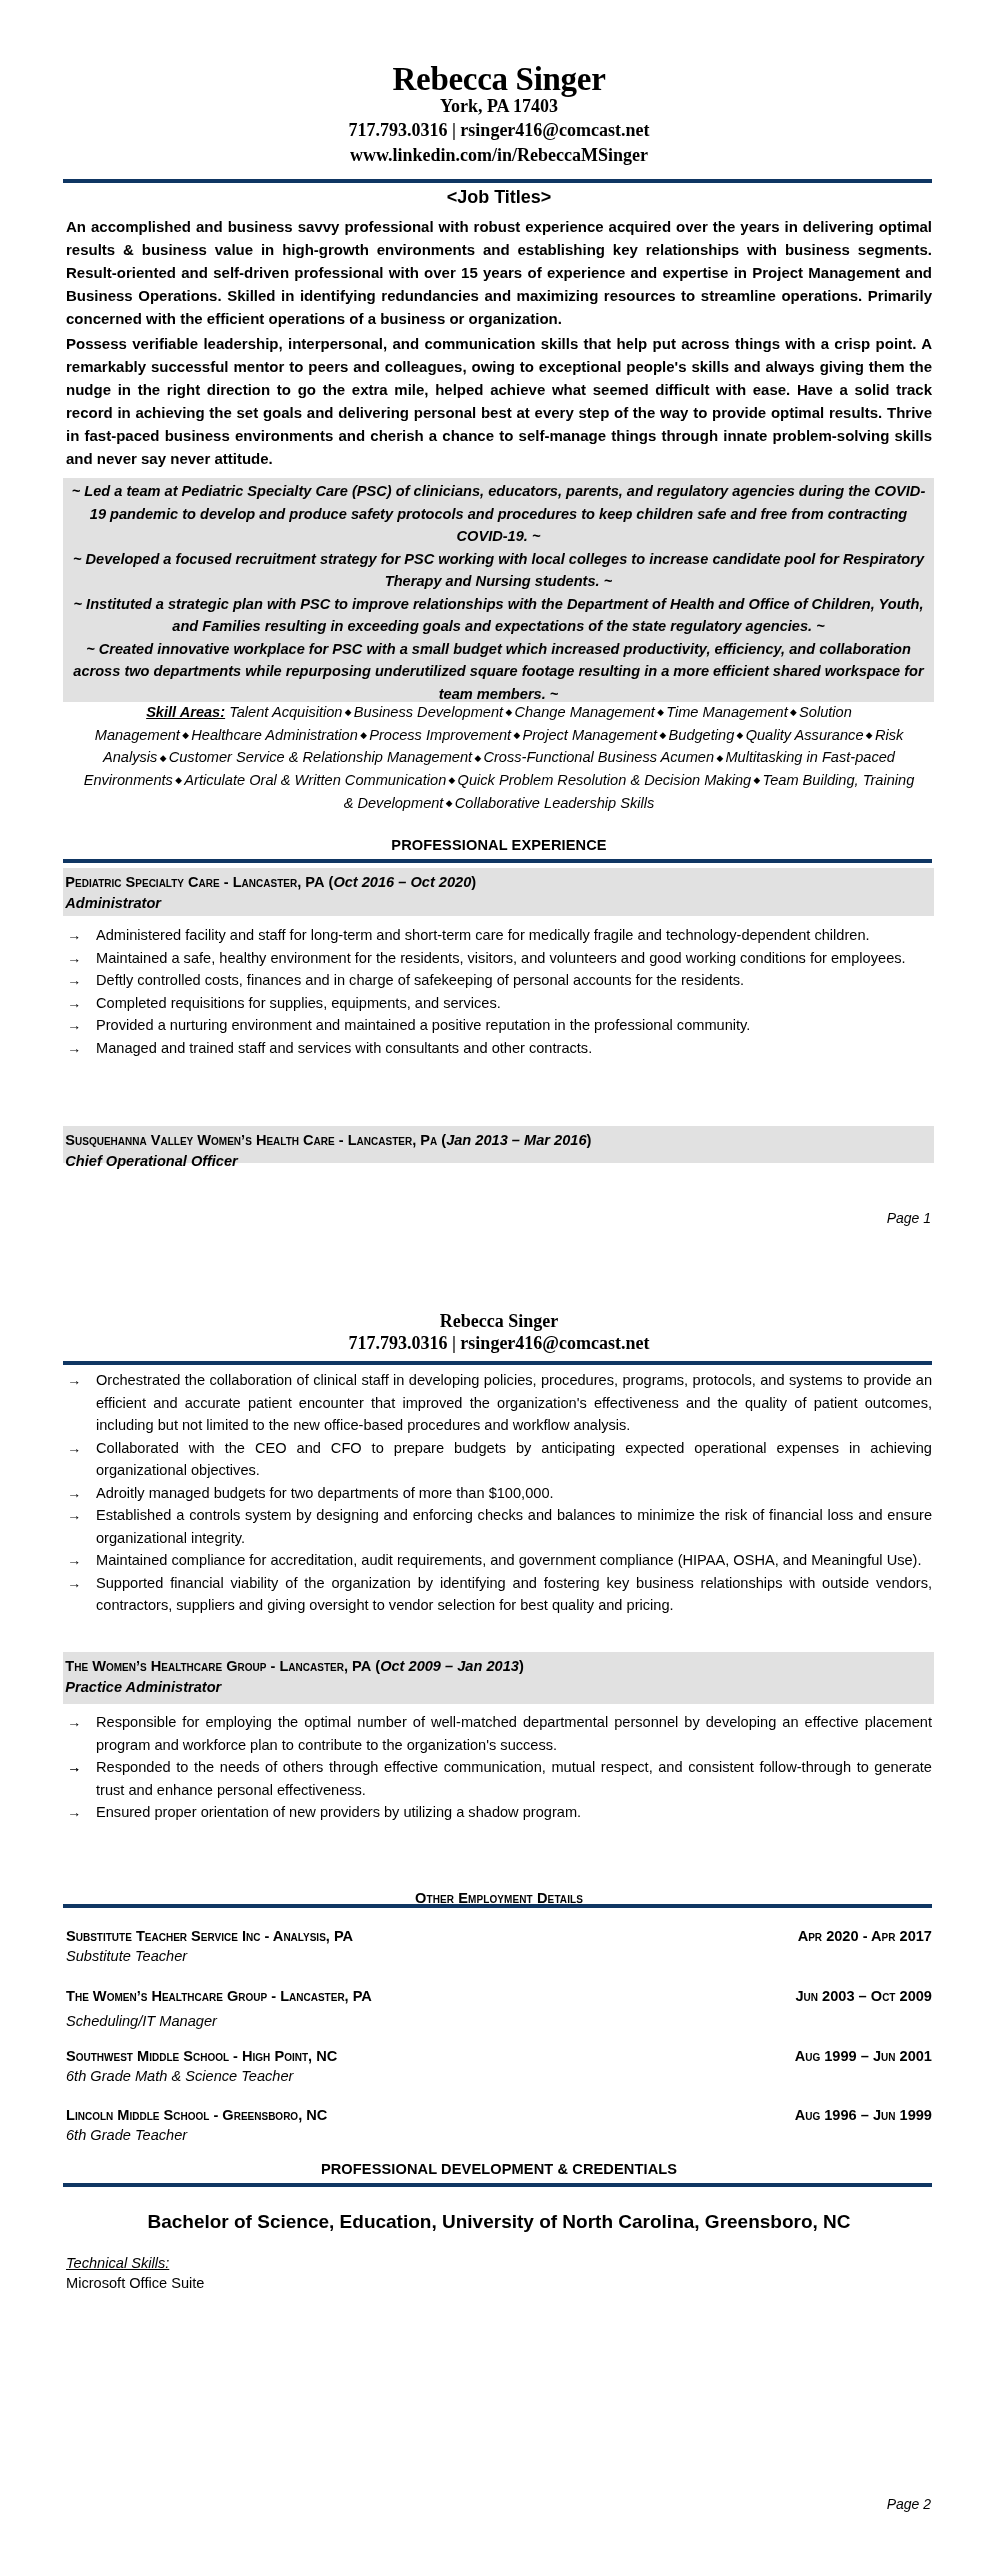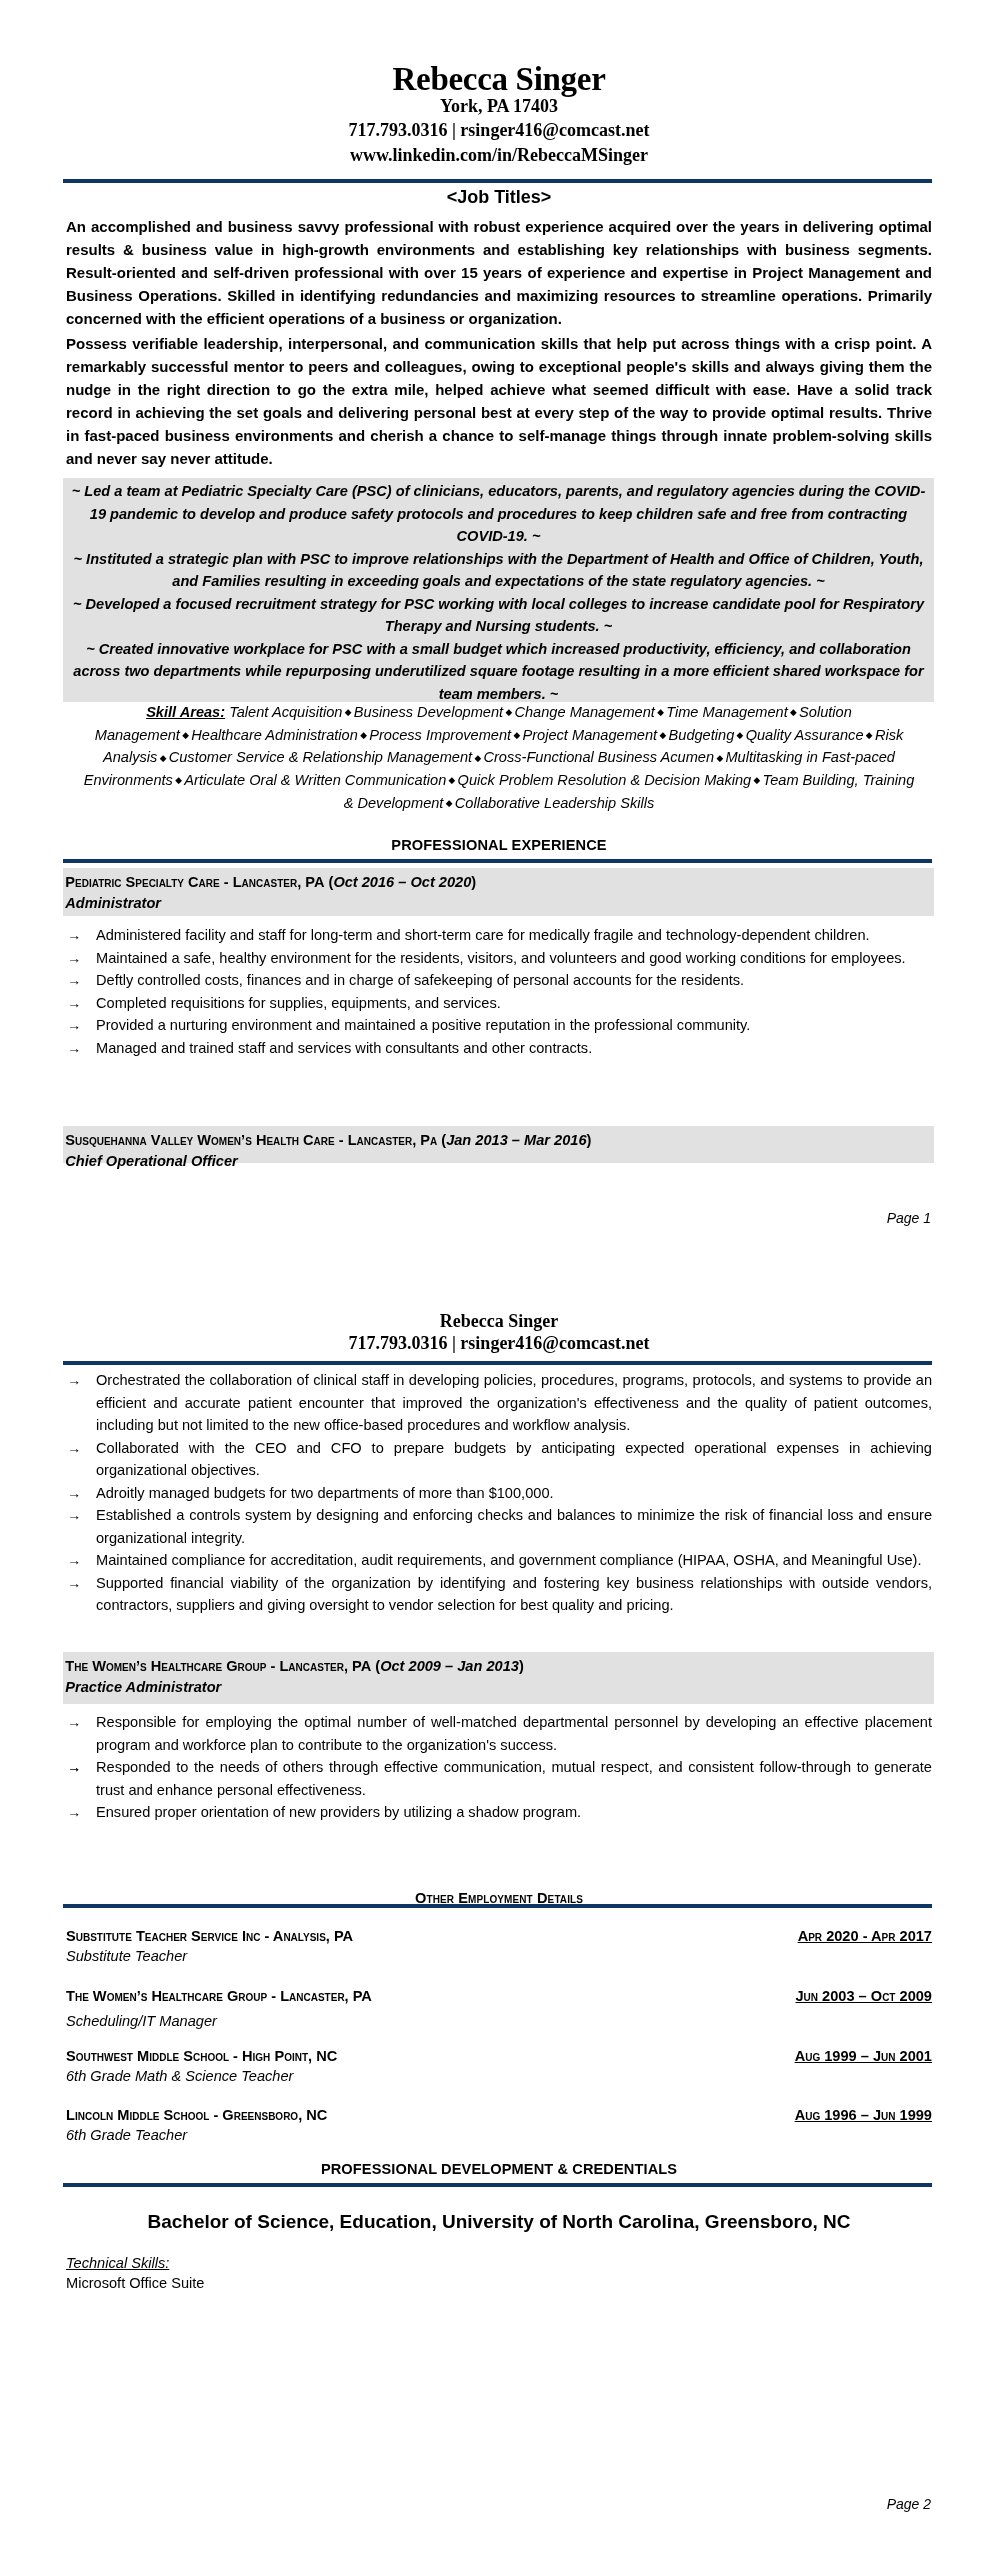--- a/index.html
+++ b/index.html
@@ -22,21 +22,21 @@
   .smallcaps { font-variant: small-caps; }
   .job-head { font-size: 14.6px; font-weight: bold; line-height: 21px; padding: 3.5px 2.3px 0 2.3px; }
   .job-head .dates { font-style: italic; }
   .job-head .role { font-style: italic; display: block; }
   ul.bul { list-style: none; margin: 0; padding: 0; }
   ul.bul li { position: relative; padding-left: 30px; font-size: 14.6px; line-height: 22.5px; text-align: justify; margin-bottom: 0; }
   ul.bul li .arrow { position: absolute; left: 1.2px; top: 0; font-size: 14px; }
   .pagefoot { font-size: 14px; font-style: italic; }
   .oe-row { position: absolute; left: 66px; width: 866px; }
   .oe-org { font-size: 14.6px; font-weight: bold; font-variant: small-caps; line-height: 20px; }
-  .oe-dates { position: absolute; right: 0; top: 0; font-size: 14.6px; font-weight: bold; font-variant: small-caps; line-height: 20px; text-decoration: underline; }
+  .oe-dates { position: absolute; right: 0; top: 0; font-size: 14.6px; font-weight: bold; font-variant: small-caps; line-height: 20px; }
   .oe-role { font-size: 14.6px; font-style: italic; line-height: 20px; }
   .edu { font-size: 19px; font-weight: bold; line-height: 20px; text-align: center; }
   .tech-lbl { font-size: 14.6px; font-style: italic; text-decoration: underline; line-height: 20px; }
   .tech-val { font-size: 14.6px; line-height: 20px; }
 </style>
 </head>
 <body>
 
 <div>
 
@@ -49,22 +49,22 @@
   <div class="abs content center jobtitles" style="top:186px;">&lt;Job Titles&gt;</div>
 
   <div class="abs content" style="top:215px;">
     <p class="para">An accomplished and business savvy professional with robust experience acquired over the years in delivering optimal results &amp; business value in high-growth environments and establishing key relationships with business segments. Result-oriented and self-driven professional with over 15 years of experience and expertise in Project Management and Business Operations. Skilled in identifying redundancies and maximizing resources to streamline operations. Primarily concerned with the efficient operations of a business or organization.</p>
     <p class="para" style="margin-top:2.3px;">Possess verifiable leadership, interpersonal, and communication skills that help put across things with a crisp point. A remarkably successful mentor to peers and colleagues, owing to exceptional people's skills and always giving them the nudge in the right direction to go the extra mile, helped achieve what seemed difficult with ease. Have a solid track record in achieving the set goals and delivering personal best at every step of the way to provide optimal results. Thrive in fast-paced business environments and cherish a chance to self-manage things through innate problem-solving skills and never say never attitude.</p>
   </div>
 
   <div class="graybox" style="top:472px; height:224px;margin-top:6px;">
     <div style="padding-top:2.3px;">
       <p class="highlight">~ Led a team at Pediatric Specialty Care (PSC) of clinicians, educators, parents, and regulatory agencies during the COVID-19 pandemic to develop and produce safety protocols and procedures to keep children safe and free from contracting COVID-19. ~</p>
+      <p class="highlight">~ Developed a focused recruitment strategy for PSC working with local colleges to increase candidate pool for Respiratory Therapy and Nursing students. ~</p>
       <p class="highlight">~ Instituted a strategic plan with PSC to improve relationships with the Department of Health and Office of Children, Youth, and Families resulting in exceeding goals and expectations of the state regulatory agencies. ~</p>
-      <p class="highlight">~ Developed a focused recruitment strategy for PSC working with local colleges to increase candidate pool for Respiratory Therapy and Nursing students. ~</p>
       <p class="highlight">~ Created innovative workplace for PSC with a small budget which increased productivity, efficiency, and collaboration across two departments while repurposing underutilized square footage resulting in a more efficient shared workspace for team members. ~</p>
     </div>
   </div>
 
   <div class="abs content skills" style="top:701px; padding: 0 17.6px; box-sizing:border-box;">
     <span class="lbl">Skill Areas:</span>
     <span id="skills-list"> <span>Talent Acquisition</span><span class="dia">◆</span><span>Business Development</span><span class="dia">◆</span><span>Change Management</span><span class="dia">◆</span><span>Time Management</span><span class="dia">◆</span><span>Solution Management</span><span class="dia">◆</span><span>Healthcare Administration</span><span class="dia">◆</span><span>Process Improvement</span><span class="dia">◆</span><span>Project Management</span><span class="dia">◆</span><span>Budgeting</span><span class="dia">◆</span><span>Quality Assurance</span><span class="dia">◆</span><span>Risk Analysis</span><span class="dia">◆</span><span>Customer Service &amp; Relationship Management</span><span class="dia">◆</span><span>Cross-Functional Business Acumen</span><span class="dia">◆</span><span>Multitasking in Fast-paced Environments</span><span class="dia">◆</span><span>Articulate Oral &amp; Written Communication</span><span class="dia">◆</span><span>Quick Problem Resolution &amp; Decision Making</span><span class="dia">◆</span><span>Team Building, Training &amp; Development</span><span class="dia">◆</span><span>Collaborative Leadership Skills</span></span>
   </div>
 
   <div class="abs content sec-title" style="top:836px;">PROFESSIONAL EXPERIENCE</div>

